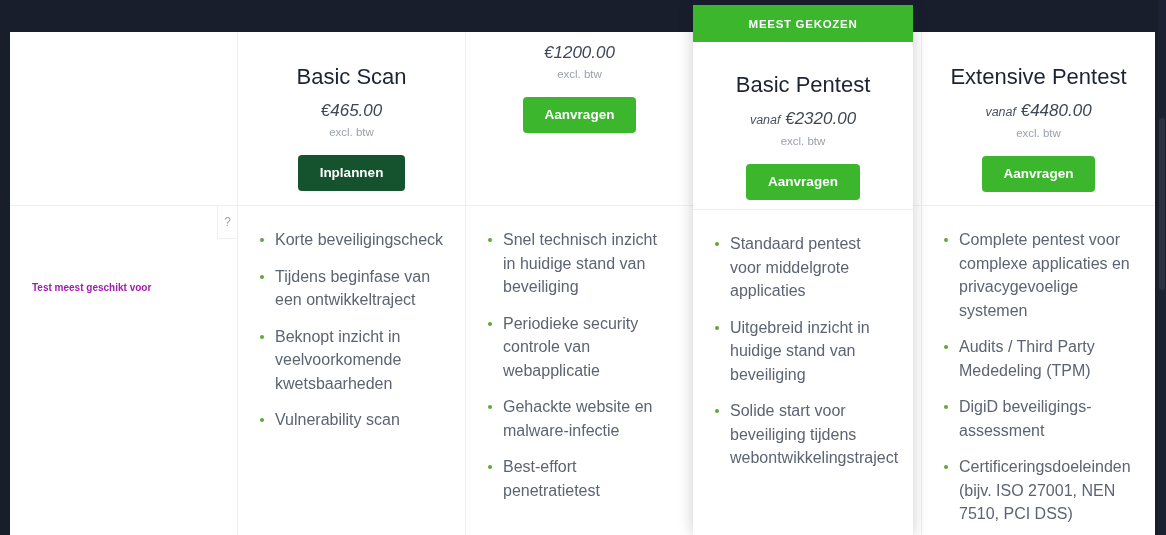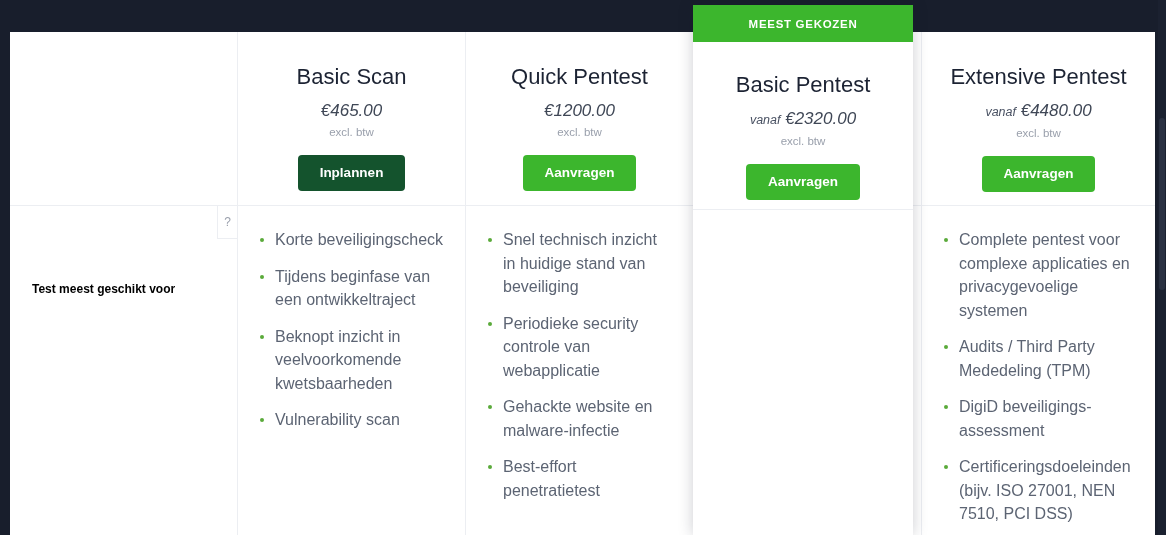--- a/index.html
+++ b/index.html
@@ -181,23 +181,23 @@
   .fcell {
     position: relative;
     width: 228px;
     height: 329px;
     border-right: 1px solid #eceef2;
     padding: 22px 20px 0 20px;
   }
   .fcell:last-child { border-right: none; width: 233px; }
 
   .row-label {
-    font-size: 12px;
+    font-size: 10px;
     font-weight: bold;
-    color: #000000;
+    color: #a21caf;
     padding-top: 54px;
     padding-left: 2px;
   }
 
   
   #help-badge {
     position: absolute;
     top: 0;
     right: 0;
     width: 20px;
@@ -257,21 +257,20 @@
       <div class="hcell plan">
         <div class="plan-title">Basic Scan</div>
         <div class="plan-price">
           <span>€465.00</span>
         </div>
         <div class="plan-vat">excl. btw</div>
         <button class="plan-btn blue">Inplannen</button>
       </div>
 
       <div class="hcell plan">
-        <div class="plan-title">Quick Pentest</div>
         <div class="plan-price">
           <span>€1200.00</span>
         </div>
         <div class="plan-vat">excl. btw</div>
         <button class="plan-btn green">Aanvragen</button>
       </div>
 
       <div class="hcell spacer-featured"></div>
 
       <div class="hcell plan">
@@ -331,15 +330,22 @@
     <div class="fh">
       <div class="plan-title">Basic Pentest</div>
       <div class="plan-price">
         <span class="vanaf">vanaf</span>
         <span>€2320.00</span>
       </div>
       <div class="plan-vat">excl. btw</div>
       <button class="plan-btn green">Aanvragen</button>
     </div>
 
+    <div class="fbody">
+      <ul class="features">
+        <li>Standaard pentest voor middelgrote applicaties</li>
+        <li>Uitgebreid inzicht in huidige stand van beveiliging</li>
+        <li>Solide start voor beveiliging tijdens webontwikkelingstraject</li>
+      </ul>
+    </div>
   </div>
 
 </div>
 
 </body></html>

